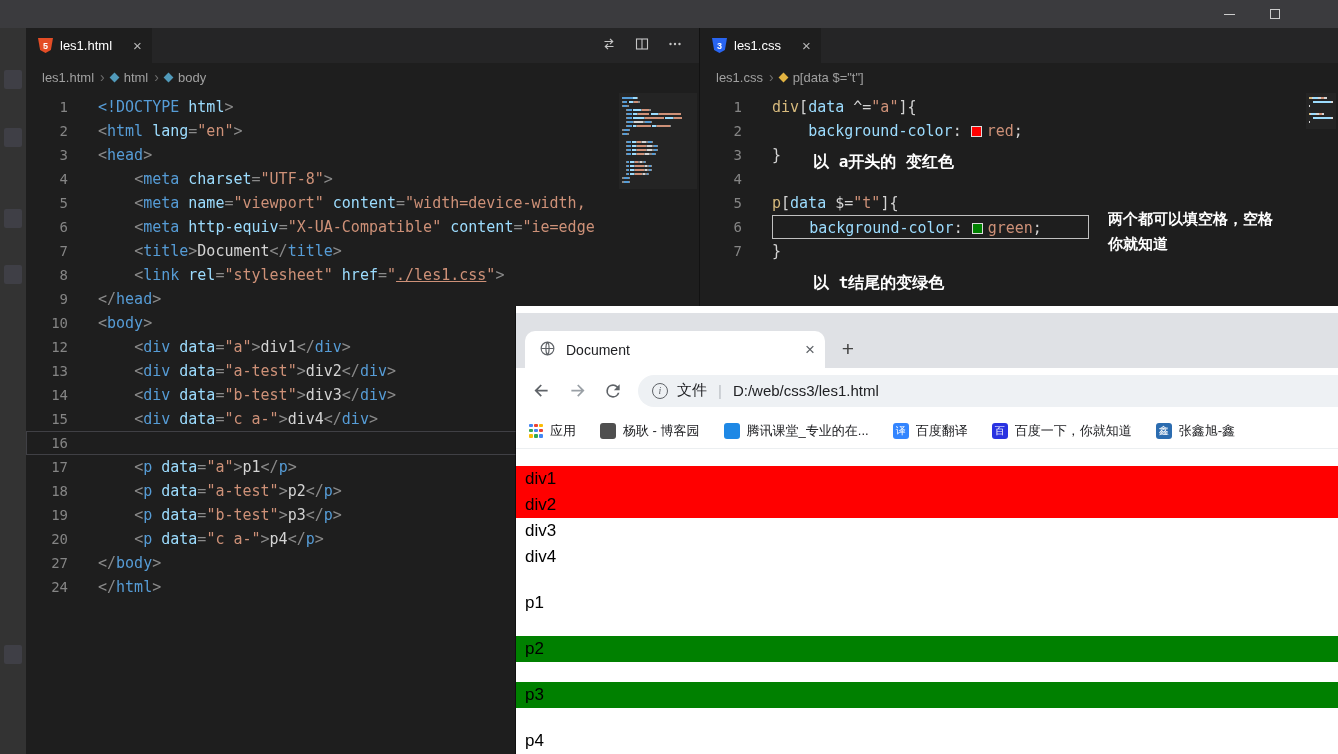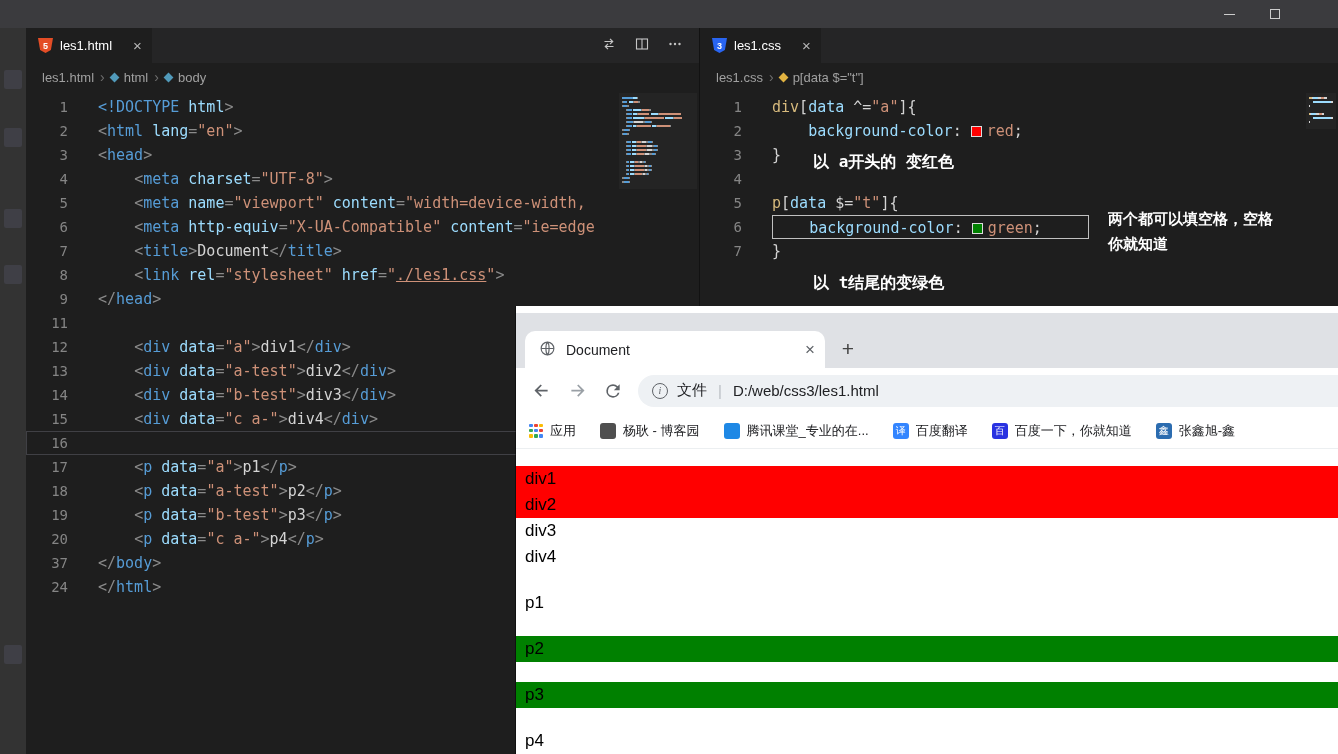--- a/index.html
+++ b/index.html
@@ -136,31 +136,31 @@
       <div id="left-lines">
           <div class="code-line"><span class="line-num">1</span><span class="line-code"><span style="color: rgb(86, 156, 214);">&lt;!DOCTYPE </span><span style="color: rgb(156, 220, 254);">html</span><span style="color: rgb(138, 138, 138);">&gt;</span></span></div>
           <div class="code-line"><span class="line-num">2</span><span class="line-code"><span style="color: rgb(138, 138, 138);">&lt;</span><span style="color: rgb(86, 156, 214);">html</span><span style="color: rgb(212, 212, 212);"> </span><span style="color: rgb(156, 220, 254);">lang</span><span style="color: rgb(138, 138, 138);">=</span><span style="color: rgb(206, 145, 120);">"en"</span><span style="color: rgb(138, 138, 138);">&gt;</span></span></div>
           <div class="code-line"><span class="line-num">3</span><span class="line-code"><span style="color: rgb(138, 138, 138);">&lt;</span><span style="color: rgb(86, 156, 214);">head</span><span style="color: rgb(138, 138, 138);">&gt;</span></span></div>
           <div class="code-line"><span class="line-num">4</span><span class="line-code"><span style="color: rgb(212, 212, 212);">    </span><span style="color: rgb(138, 138, 138);">&lt;</span><span style="color: rgb(86, 156, 214);">meta</span><span style="color: rgb(212, 212, 212);"> </span><span style="color: rgb(156, 220, 254);">charset</span><span style="color: rgb(138, 138, 138);">=</span><span style="color: rgb(206, 145, 120);">"UTF-8"</span><span style="color: rgb(138, 138, 138);">&gt;</span></span></div>
           <div class="code-line"><span class="line-num">5</span><span class="line-code"><span style="color: rgb(212, 212, 212);">    </span><span style="color: rgb(138, 138, 138);">&lt;</span><span style="color: rgb(86, 156, 214);">meta</span><span style="color: rgb(212, 212, 212);"> </span><span style="color: rgb(156, 220, 254);">name</span><span style="color: rgb(138, 138, 138);">=</span><span style="color: rgb(206, 145, 120);">"viewport"</span><span style="color: rgb(212, 212, 212);"> </span><span style="color: rgb(156, 220, 254);">content</span><span style="color: rgb(138, 138, 138);">=</span><span style="color: rgb(206, 145, 120);">"width=device-width,</span></span></div>
           <div class="code-line"><span class="line-num">6</span><span class="line-code"><span style="color: rgb(212, 212, 212);">    </span><span style="color: rgb(138, 138, 138);">&lt;</span><span style="color: rgb(86, 156, 214);">meta</span><span style="color: rgb(212, 212, 212);"> </span><span style="color: rgb(156, 220, 254);">http-equiv</span><span style="color: rgb(138, 138, 138);">=</span><span style="color: rgb(206, 145, 120);">"X-UA-Compatible"</span><span style="color: rgb(212, 212, 212);"> </span><span style="color: rgb(156, 220, 254);">content</span><span style="color: rgb(138, 138, 138);">=</span><span style="color: rgb(206, 145, 120);">"ie=edge</span></span></div>
           <div class="code-line"><span class="line-num">7</span><span class="line-code"><span style="color: rgb(212, 212, 212);">    </span><span style="color: rgb(138, 138, 138);">&lt;</span><span style="color: rgb(86, 156, 214);">title</span><span style="color: rgb(138, 138, 138);">&gt;</span><span style="color: rgb(212, 212, 212);">Document</span><span style="color: rgb(138, 138, 138);">&lt;/</span><span style="color: rgb(86, 156, 214);">title</span><span style="color: rgb(138, 138, 138);">&gt;</span></span></div>
           <div class="code-line"><span class="line-num">8</span><span class="line-code"><span style="color: rgb(212, 212, 212);">    </span><span style="color: rgb(138, 138, 138);">&lt;</span><span style="color: rgb(86, 156, 214);">link</span><span style="color: rgb(212, 212, 212);"> </span><span style="color: rgb(156, 220, 254);">rel</span><span style="color: rgb(138, 138, 138);">=</span><span style="color: rgb(206, 145, 120);">"stylesheet"</span><span style="color: rgb(212, 212, 212);"> </span><span style="color: rgb(156, 220, 254);">href</span><span style="color: rgb(138, 138, 138);">=</span><span style="color: rgb(206, 145, 120);">"</span><span style="color: rgb(206, 145, 120); text-decoration: underline;">./les1.css</span><span style="color: rgb(206, 145, 120);">"</span><span style="color: rgb(138, 138, 138);">&gt;</span></span></div>
           <div class="code-line"><span class="line-num">9</span><span class="line-code"><span style="color: rgb(138, 138, 138);">&lt;/</span><span style="color: rgb(86, 156, 214);">head</span><span style="color: rgb(138, 138, 138);">&gt;</span></span></div>
-          <div class="code-line"><span class="line-num">11</span><span class="line-code"></span></div>
+          <div class="code-line"><span class="line-num">10</span><span class="line-code"><span style="color: rgb(138, 138, 138);">&lt;</span><span style="color: rgb(86, 156, 214);">body</span><span style="color: rgb(138, 138, 138);">&gt;</span></span></div>
           <div class="code-line"><span class="line-num">12</span><span class="line-code"><span style="color: rgb(212, 212, 212);">    </span><span style="color: rgb(138, 138, 138);">&lt;</span><span style="color: rgb(86, 156, 214);">div</span><span style="color: rgb(212, 212, 212);"> </span><span style="color: rgb(156, 220, 254);">data</span><span style="color: rgb(138, 138, 138);">=</span><span style="color: rgb(206, 145, 120);">"a"</span><span style="color: rgb(138, 138, 138);">&gt;</span><span style="color: rgb(212, 212, 212);">div1</span><span style="color: rgb(138, 138, 138);">&lt;/</span><span style="color: rgb(86, 156, 214);">div</span><span style="color: rgb(138, 138, 138);">&gt;</span></span></div>
           <div class="code-line"><span class="line-num">13</span><span class="line-code"><span style="color: rgb(212, 212, 212);">    </span><span style="color: rgb(138, 138, 138);">&lt;</span><span style="color: rgb(86, 156, 214);">div</span><span style="color: rgb(212, 212, 212);"> </span><span style="color: rgb(156, 220, 254);">data</span><span style="color: rgb(138, 138, 138);">=</span><span style="color: rgb(206, 145, 120);">"a-test"</span><span style="color: rgb(138, 138, 138);">&gt;</span><span style="color: rgb(212, 212, 212);">div2</span><span style="color: rgb(138, 138, 138);">&lt;/</span><span style="color: rgb(86, 156, 214);">div</span><span style="color: rgb(138, 138, 138);">&gt;</span></span></div>
           <div class="code-line"><span class="line-num">14</span><span class="line-code"><span style="color: rgb(212, 212, 212);">    </span><span style="color: rgb(138, 138, 138);">&lt;</span><span style="color: rgb(86, 156, 214);">div</span><span style="color: rgb(212, 212, 212);"> </span><span style="color: rgb(156, 220, 254);">data</span><span style="color: rgb(138, 138, 138);">=</span><span style="color: rgb(206, 145, 120);">"b-test"</span><span style="color: rgb(138, 138, 138);">&gt;</span><span style="color: rgb(212, 212, 212);">div3</span><span style="color: rgb(138, 138, 138);">&lt;/</span><span style="color: rgb(86, 156, 214);">div</span><span style="color: rgb(138, 138, 138);">&gt;</span></span></div>
           <div class="code-line"><span class="line-num">15</span><span class="line-code"><span style="color: rgb(212, 212, 212);">    </span><span style="color: rgb(138, 138, 138);">&lt;</span><span style="color: rgb(86, 156, 214);">div</span><span style="color: rgb(212, 212, 212);"> </span><span style="color: rgb(156, 220, 254);">data</span><span style="color: rgb(138, 138, 138);">=</span><span style="color: rgb(206, 145, 120);">"c a-"</span><span style="color: rgb(138, 138, 138);">&gt;</span><span style="color: rgb(212, 212, 212);">div4</span><span style="color: rgb(138, 138, 138);">&lt;/</span><span style="color: rgb(86, 156, 214);">div</span><span style="color: rgb(138, 138, 138);">&gt;</span></span></div>
           <div class="code-line current"><span class="line-num">16</span><span class="line-code"></span></div>
           <div class="code-line"><span class="line-num">17</span><span class="line-code"><span style="color: rgb(212, 212, 212);">    </span><span style="color: rgb(138, 138, 138);">&lt;</span><span style="color: rgb(86, 156, 214);">p</span><span style="color: rgb(212, 212, 212);"> </span><span style="color: rgb(156, 220, 254);">data</span><span style="color: rgb(138, 138, 138);">=</span><span style="color: rgb(206, 145, 120);">"a"</span><span style="color: rgb(138, 138, 138);">&gt;</span><span style="color: rgb(212, 212, 212);">p1</span><span style="color: rgb(138, 138, 138);">&lt;/</span><span style="color: rgb(86, 156, 214);">p</span><span style="color: rgb(138, 138, 138);">&gt;</span></span></div>
           <div class="code-line"><span class="line-num">18</span><span class="line-code"><span style="color: rgb(212, 212, 212);">    </span><span style="color: rgb(138, 138, 138);">&lt;</span><span style="color: rgb(86, 156, 214);">p</span><span style="color: rgb(212, 212, 212);"> </span><span style="color: rgb(156, 220, 254);">data</span><span style="color: rgb(138, 138, 138);">=</span><span style="color: rgb(206, 145, 120);">"a-test"</span><span style="color: rgb(138, 138, 138);">&gt;</span><span style="color: rgb(212, 212, 212);">p2</span><span style="color: rgb(138, 138, 138);">&lt;/</span><span style="color: rgb(86, 156, 214);">p</span><span style="color: rgb(138, 138, 138);">&gt;</span></span></div>
           <div class="code-line"><span class="line-num">19</span><span class="line-code"><span style="color: rgb(212, 212, 212);">    </span><span style="color: rgb(138, 138, 138);">&lt;</span><span style="color: rgb(86, 156, 214);">p</span><span style="color: rgb(212, 212, 212);"> </span><span style="color: rgb(156, 220, 254);">data</span><span style="color: rgb(138, 138, 138);">=</span><span style="color: rgb(206, 145, 120);">"b-test"</span><span style="color: rgb(138, 138, 138);">&gt;</span><span style="color: rgb(212, 212, 212);">p3</span><span style="color: rgb(138, 138, 138);">&lt;/</span><span style="color: rgb(86, 156, 214);">p</span><span style="color: rgb(138, 138, 138);">&gt;</span></span></div>
           <div class="code-line"><span class="line-num">20</span><span class="line-code"><span style="color: rgb(212, 212, 212);">    </span><span style="color: rgb(138, 138, 138);">&lt;</span><span style="color: rgb(86, 156, 214);">p</span><span style="color: rgb(212, 212, 212);"> </span><span style="color: rgb(156, 220, 254);">data</span><span style="color: rgb(138, 138, 138);">=</span><span style="color: rgb(206, 145, 120);">"c a-"</span><span style="color: rgb(138, 138, 138);">&gt;</span><span style="color: rgb(212, 212, 212);">p4</span><span style="color: rgb(138, 138, 138);">&lt;/</span><span style="color: rgb(86, 156, 214);">p</span><span style="color: rgb(138, 138, 138);">&gt;</span></span></div>
-          <div class="code-line"><span class="line-num">37</span><span class="line-code"><span style="color: rgb(138, 138, 138);">&lt;/</span><span style="color: rgb(86, 156, 214);">body</span><span style="color: rgb(138, 138, 138);">&gt;</span></span></div>
+          <div class="code-line"><span class="line-num">27</span><span class="line-code"><span style="color: rgb(138, 138, 138);">&lt;/</span><span style="color: rgb(86, 156, 214);">body</span><span style="color: rgb(138, 138, 138);">&gt;</span></span></div>
           <div class="code-line"><span class="line-num">24</span><span class="line-code"><span style="color: rgb(138, 138, 138);">&lt;/</span><span style="color: rgb(86, 156, 214);">html</span><span style="color: rgb(138, 138, 138);">&gt;</span></span></div>
         </div>
       <div class="minimap" id="left-minimap">
           <div class="mm-row"><span class="mm-seg" style="width: 11px; background: rgb(86, 156, 214);"></span><span class="mm-seg" style="width: 4.4px; background: rgb(156, 220, 254);"></span><span class="mm-seg" style="width: 1.1px; background: rgb(138, 138, 138);"></span></div>
           <div class="mm-row"><span class="mm-seg" style="width: 1.1px; background: rgb(138, 138, 138);"></span><span class="mm-seg" style="width: 4.4px; background: rgb(86, 156, 214);"></span><span class="mm-seg" style="width: 1.1px; background: transparent;"></span><span class="mm-seg" style="width: 4.4px; background: rgb(156, 220, 254);"></span><span class="mm-seg" style="width: 1.1px; background: rgb(138, 138, 138);"></span><span class="mm-seg" style="width: 4.4px; background: rgb(206, 145, 120);"></span><span class="mm-seg" style="width: 1.1px; background: rgb(138, 138, 138);"></span></div>
           <div class="mm-row"><span class="mm-seg" style="width: 1.1px; background: rgb(138, 138, 138);"></span><span class="mm-seg" style="width: 4.4px; background: rgb(86, 156, 214);"></span><span class="mm-seg" style="width: 1.1px; background: rgb(138, 138, 138);"></span></div>
           <div class="mm-row"><span class="mm-seg" style="width: 4.4px; background: transparent;"></span><span class="mm-seg" style="width: 1.1px; background: rgb(138, 138, 138);"></span><span class="mm-seg" style="width: 4.4px; background: rgb(86, 156, 214);"></span><span class="mm-seg" style="width: 1.1px; background: transparent;"></span><span class="mm-seg" style="width: 7.7px; background: rgb(156, 220, 254);"></span><span class="mm-seg" style="width: 1.1px; background: rgb(138, 138, 138);"></span><span class="mm-seg" style="width: 7.7px; background: rgb(206, 145, 120);"></span><span class="mm-seg" style="width: 1.1px; background: rgb(138, 138, 138);"></span></div>
           <div class="mm-row"><span class="mm-seg" style="width: 4.4px; background: transparent;"></span><span class="mm-seg" style="width: 1.1px; background: rgb(138, 138, 138);"></span><span class="mm-seg" style="width: 4.4px; background: rgb(86, 156, 214);"></span><span class="mm-seg" style="width: 1.1px; background: transparent;"></span><span class="mm-seg" style="width: 4.4px; background: rgb(156, 220, 254);"></span><span class="mm-seg" style="width: 1.1px; background: rgb(138, 138, 138);"></span><span class="mm-seg" style="width: 11px; background: rgb(206, 145, 120);"></span><span class="mm-seg" style="width: 1.1px; background: transparent;"></span><span class="mm-seg" style="width: 7.7px; background: rgb(156, 220, 254);"></span><span class="mm-seg" style="width: 1.1px; background: rgb(138, 138, 138);"></span><span class="mm-seg" style="width: 22px; background: rgb(206, 145, 120);"></span></div>
           <div class="mm-row"><span class="mm-seg" style="width: 4.4px; background: transparent;"></span><span class="mm-seg" style="width: 1.1px; background: rgb(138, 138, 138);"></span><span class="mm-seg" style="width: 4.4px; background: rgb(86, 156, 214);"></span><span class="mm-seg" style="width: 1.1px; background: transparent;"></span><span class="mm-seg" style="width: 11px; background: rgb(156, 220, 254);"></span><span class="mm-seg" style="width: 1.1px; background: rgb(138, 138, 138);"></span><span class="mm-seg" style="width: 18.7px; background: rgb(206, 145, 120);"></span><span class="mm-seg" style="width: 1.1px; background: transparent;"></span><span class="mm-seg" style="width: 7.7px; background: rgb(156, 220, 254);"></span><span class="mm-seg" style="width: 1.1px; background: rgb(138, 138, 138);"></span><span class="mm-seg" style="width: 8.8px; background: rgb(206, 145, 120);"></span></div>
           <div class="mm-row"><span class="mm-seg" style="width: 4.4px; background: transparent;"></span><span class="mm-seg" style="width: 1.1px; background: rgb(138, 138, 138);"></span><span class="mm-seg" style="width: 5.5px; background: rgb(86, 156, 214);"></span><span class="mm-seg" style="width: 1.1px; background: rgb(138, 138, 138);"></span><span class="mm-seg" style="width: 8.8px; background: rgb(212, 212, 212);"></span><span class="mm-seg" style="width: 2.2px; background: rgb(138, 138, 138);"></span><span class="mm-seg" style="width: 5.5px; background: rgb(86, 156, 214);"></span><span class="mm-seg" style="width: 1.1px; background: rgb(138, 138, 138);"></span></div>

